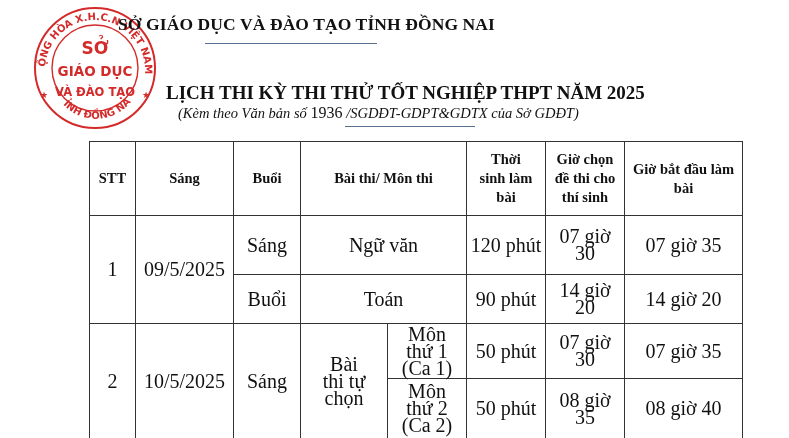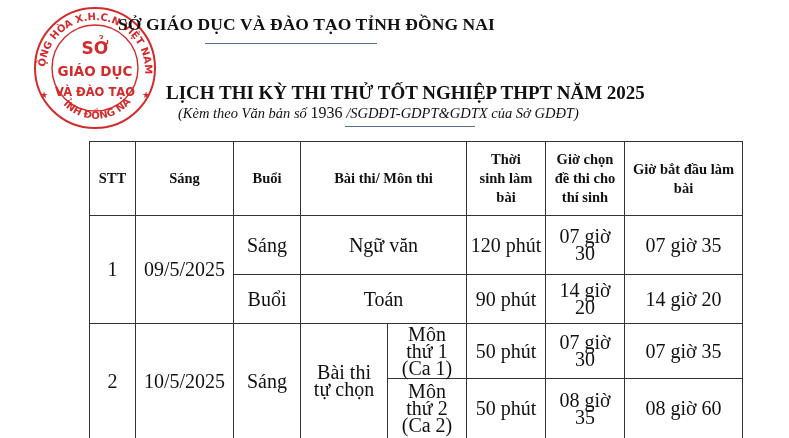--- a/index.html
+++ b/index.html
@@ -83,26 +83,26 @@
     <td>Buổi</td>
     <td colspan="2">Toán</td>
     <td>90 phút</td>
     <td>14 giờ 20</td>
     <td>14 giờ 20</td>
   </tr>
   <tr style="height:55px">
     <td rowspan="2">2</td>
     <td rowspan="2">10/5/2025</td>
     <td rowspan="2">Sáng</td>
-    <td rowspan="2" style="padding:0 10px">Bài thi tự chọn</td>
+    <td rowspan="2" style="padding:0 18px">Bài thi tự chọn</td>
     <td style="padding:0 8px">Môn thứ 1 (Ca 1)</td>
     <td>50 phút</td>
     <td>07 giờ 30</td>
     <td>07 giờ 35</td>
   </tr>
   <tr style="height:49px">
     <td style="padding:4px 8px">Môn thứ 2 (Ca 2)</td>
     <td>50 phút</td>
     <td>08 giờ 35</td>
-    <td>08 giờ 60</td>
+    <td>08 giờ 40</td>
   </tr>
 </tbody>
   </table>
 
 </body></html>

